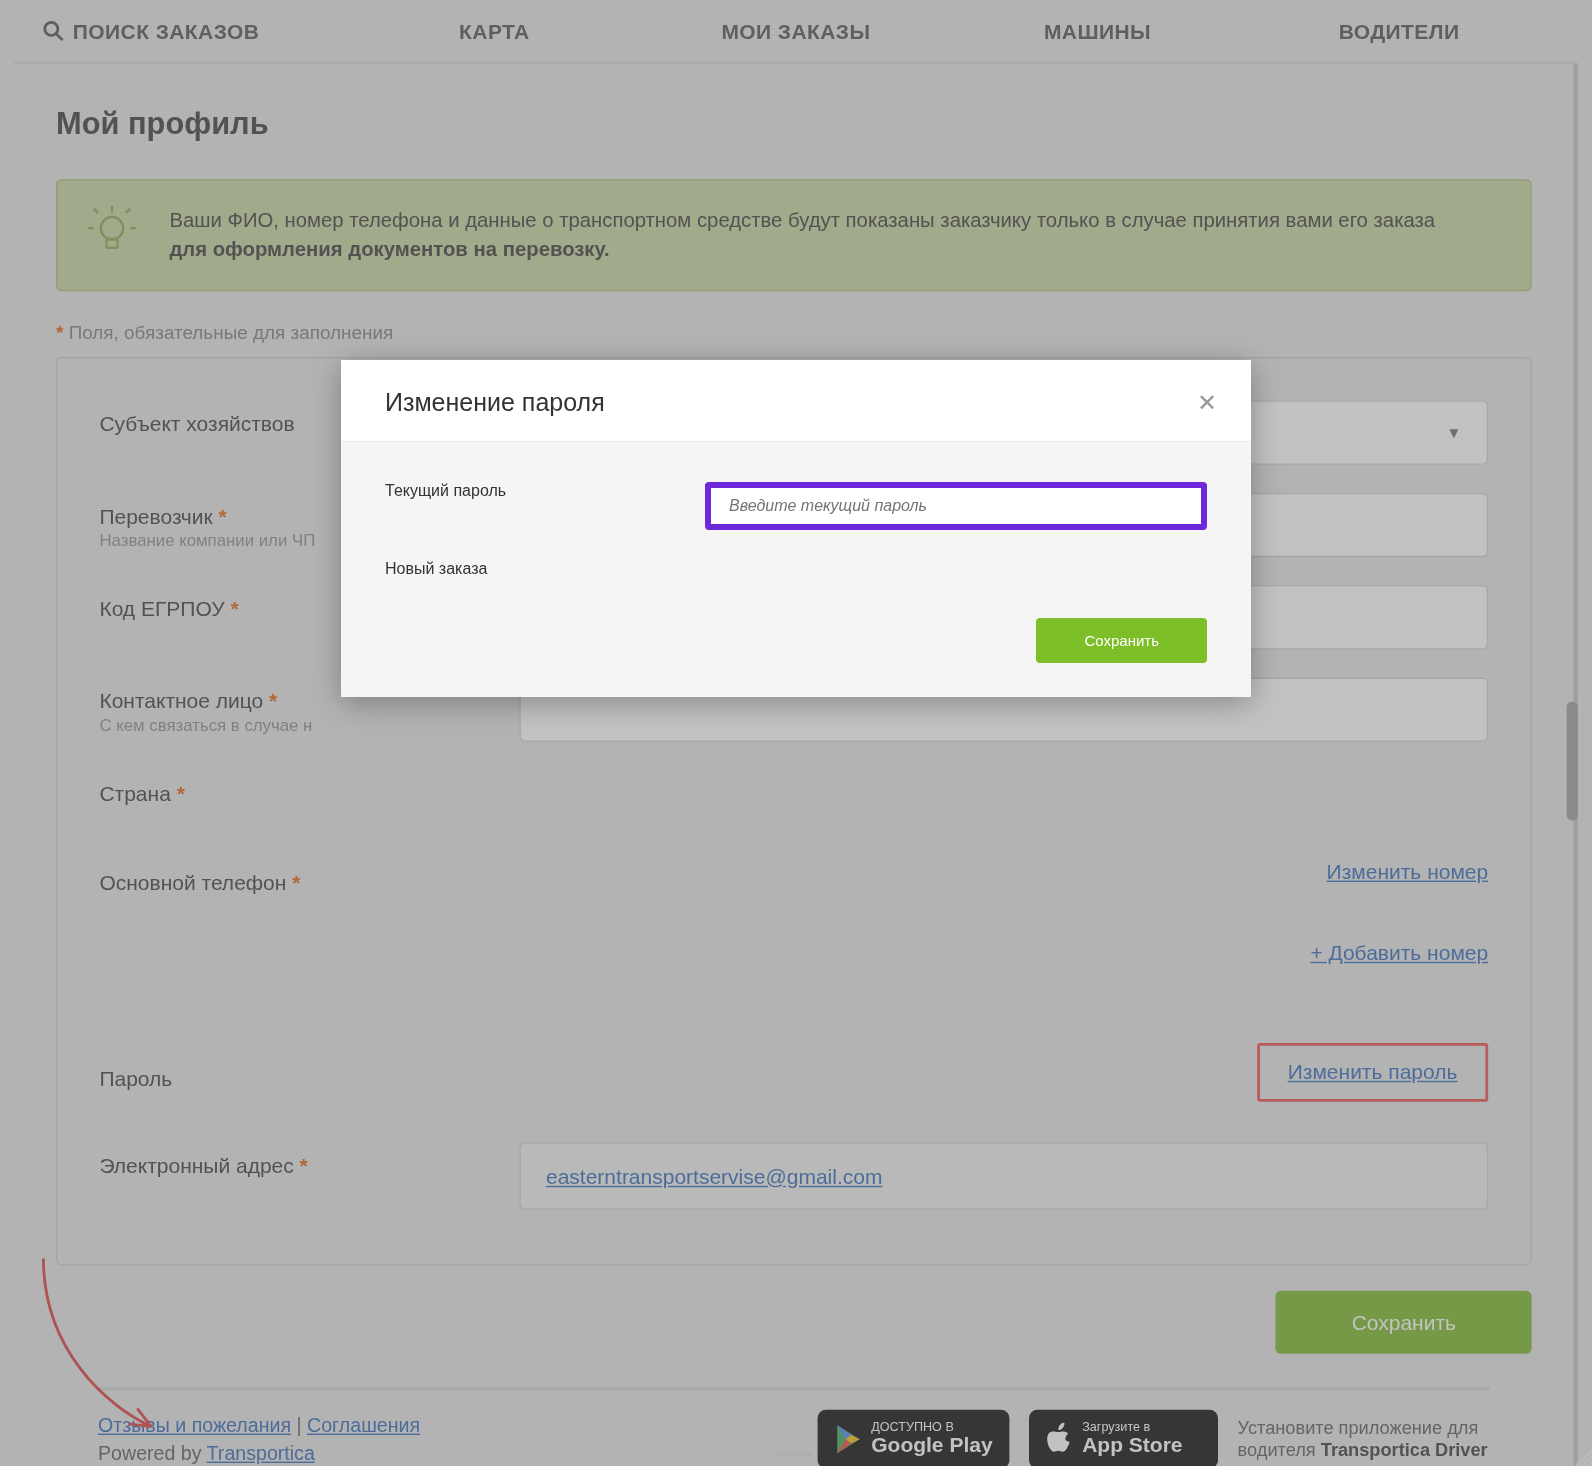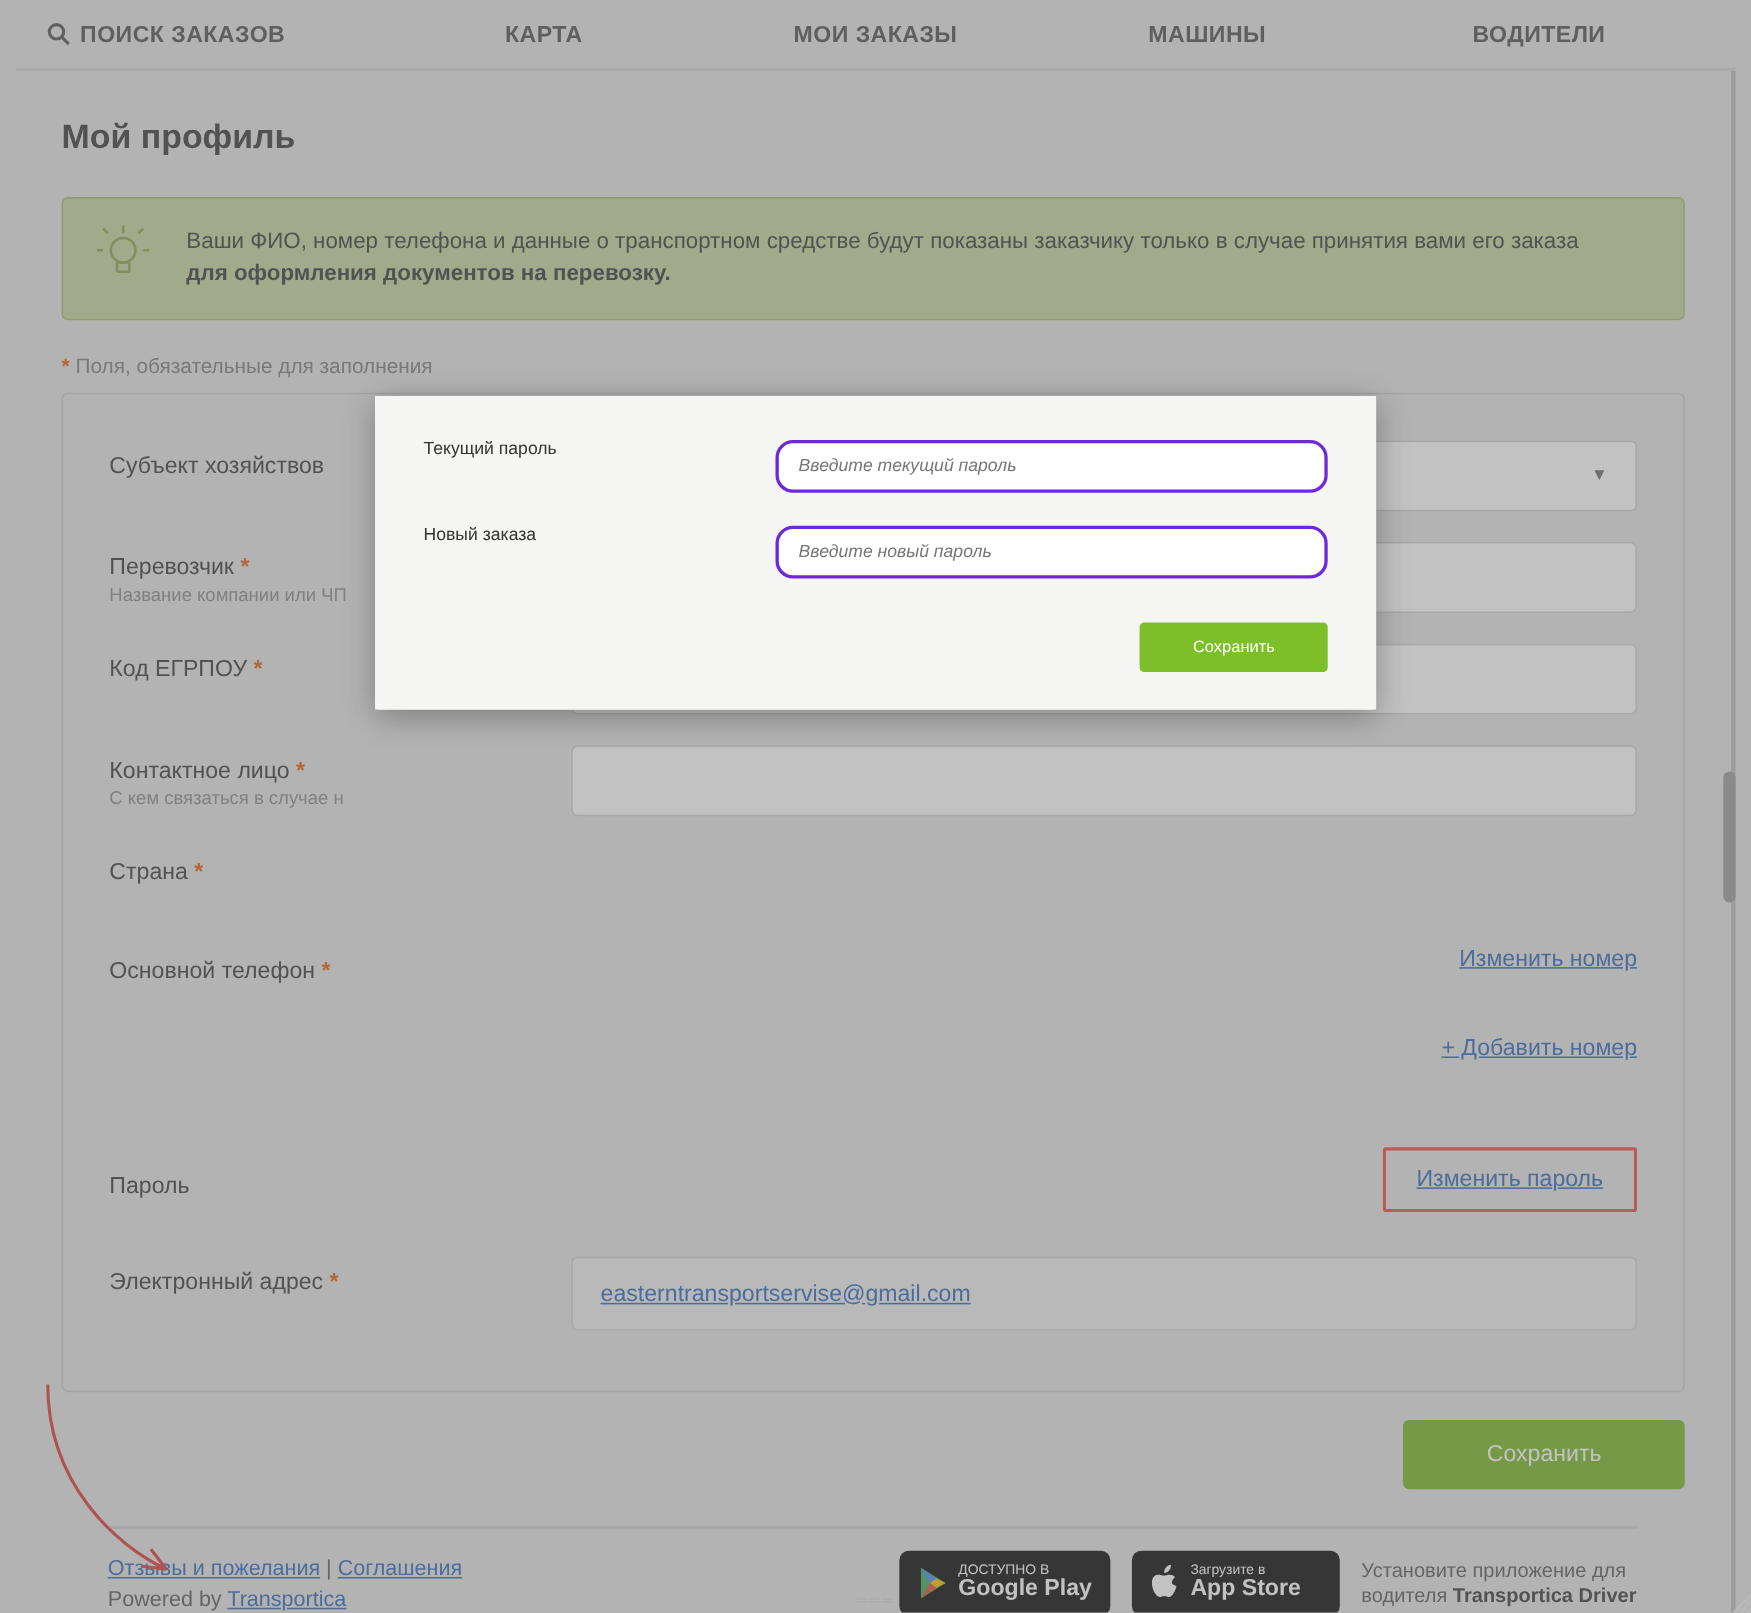--- a/index.html
+++ b/index.html
@@ -173,21 +173,21 @@
   .modal-close { color:#999; font-size:24px; cursor:pointer; background:none; border:none; line-height:1;}
   .modal-body {
     background:#f5f5f3;
     padding: 40px 44px 10px 44px;
   }
   .modal-row {
     display:flex; align-items:flex-start; margin-bottom: 30px;
   }
   .modal-row .mlabel { width: 320px; font-size:16px; color:#333; }
   .modal-row input {
-    flex:1; height:48px; border:3px solid #6d28d9; border-radius:16px;
+    flex:1; height:48px; border:6px solid #6d28d9; border-radius:4px;
     padding:0 18px; font-size:16px; font-style:italic; color:#999; background:#fff;
   }
   .modal-footer {
     background:#f5f5f3;
     padding: 0 44px 34px 44px;
     display:flex; justify-content:flex-end;
   }
   .drag-handle {
     position:fixed; bottom:4px; left:50%; transform:translateX(-50%);
     color:#aaa; font-size:14px; letter-spacing:2px;
@@ -378,28 +378,33 @@
     <svg class="arrow-annot" width="100" height="140" viewBox="0 0 100 140">
       <path d="M5 5 C 5 70, 50 110, 82 125" stroke="#d33" stroke-width="2" fill="none"></path>
       <path d="M82 125 L72 112 M82 125 L66 123" stroke="#d33" stroke-width="2" fill="none"></path>
     </svg>
 
   </div>
 </div>
 
 <div class="overlay">
   <div class="modal">
+    <div class="modal-header">
+      <div class="modal-title">Изменение пароля</div>
+      <button class="modal-close">
+        <span>✕</span>
+      </button>
+    </div>
     <div class="modal-body">
       <div class="modal-row">
         <div class="mlabel">Текущий пароль</div>
         <input type="password" placeholder="Введите текущий пароль" style="">
       </div>
       <div class="modal-row">
         <div class="mlabel">Новый заказа</div>
-        <input type="password" placeholder="Введите новый пароль" style="">
       </div>
     </div>
     <div class="modal-footer">
       <button class="btn-green-light">Сохранить</button>
     </div>
   </div>
 </div>
 
 <div class="drag-handle">═══</div>
 <svg class="resize-grip" width="20" height="20" viewBox="0 0 20 20">

